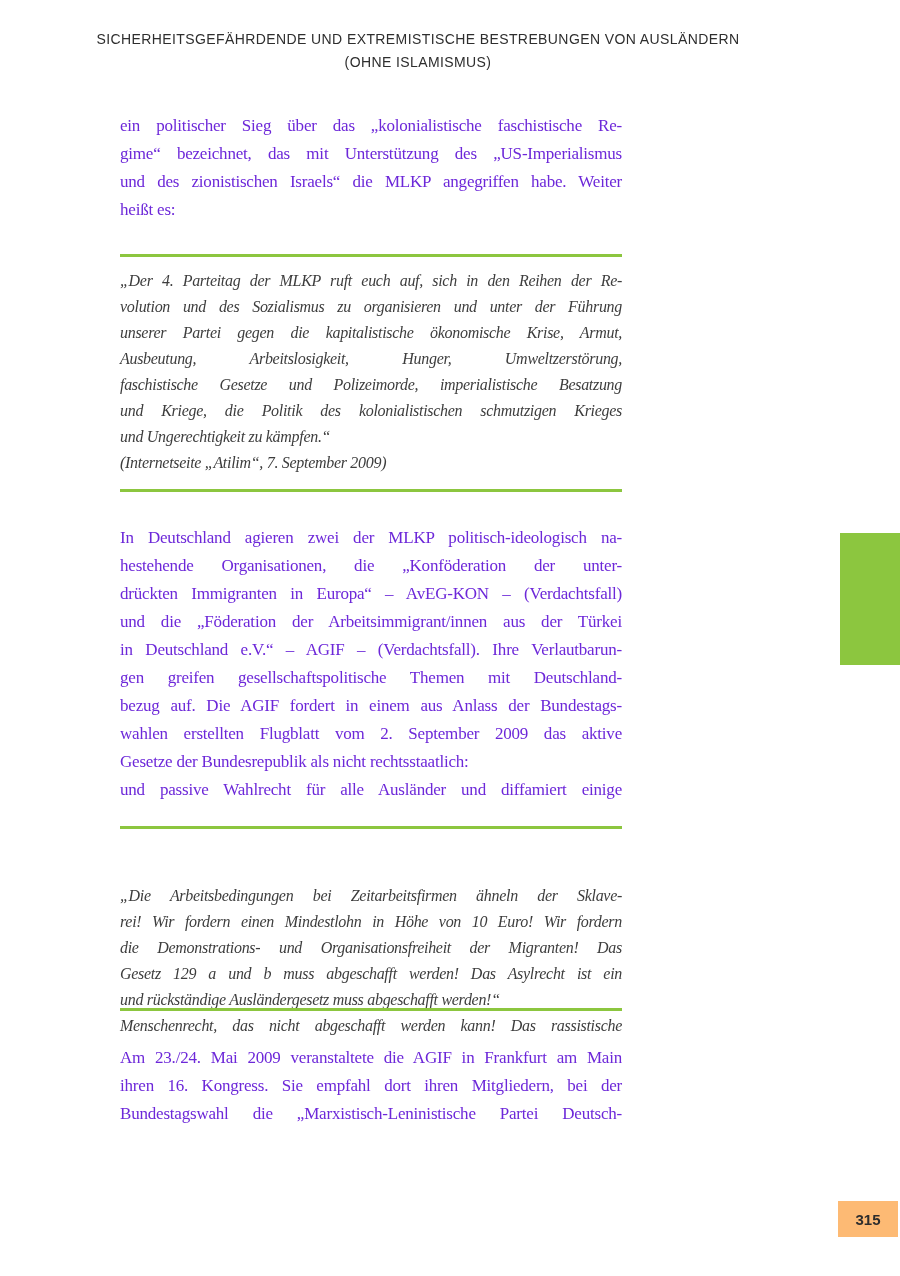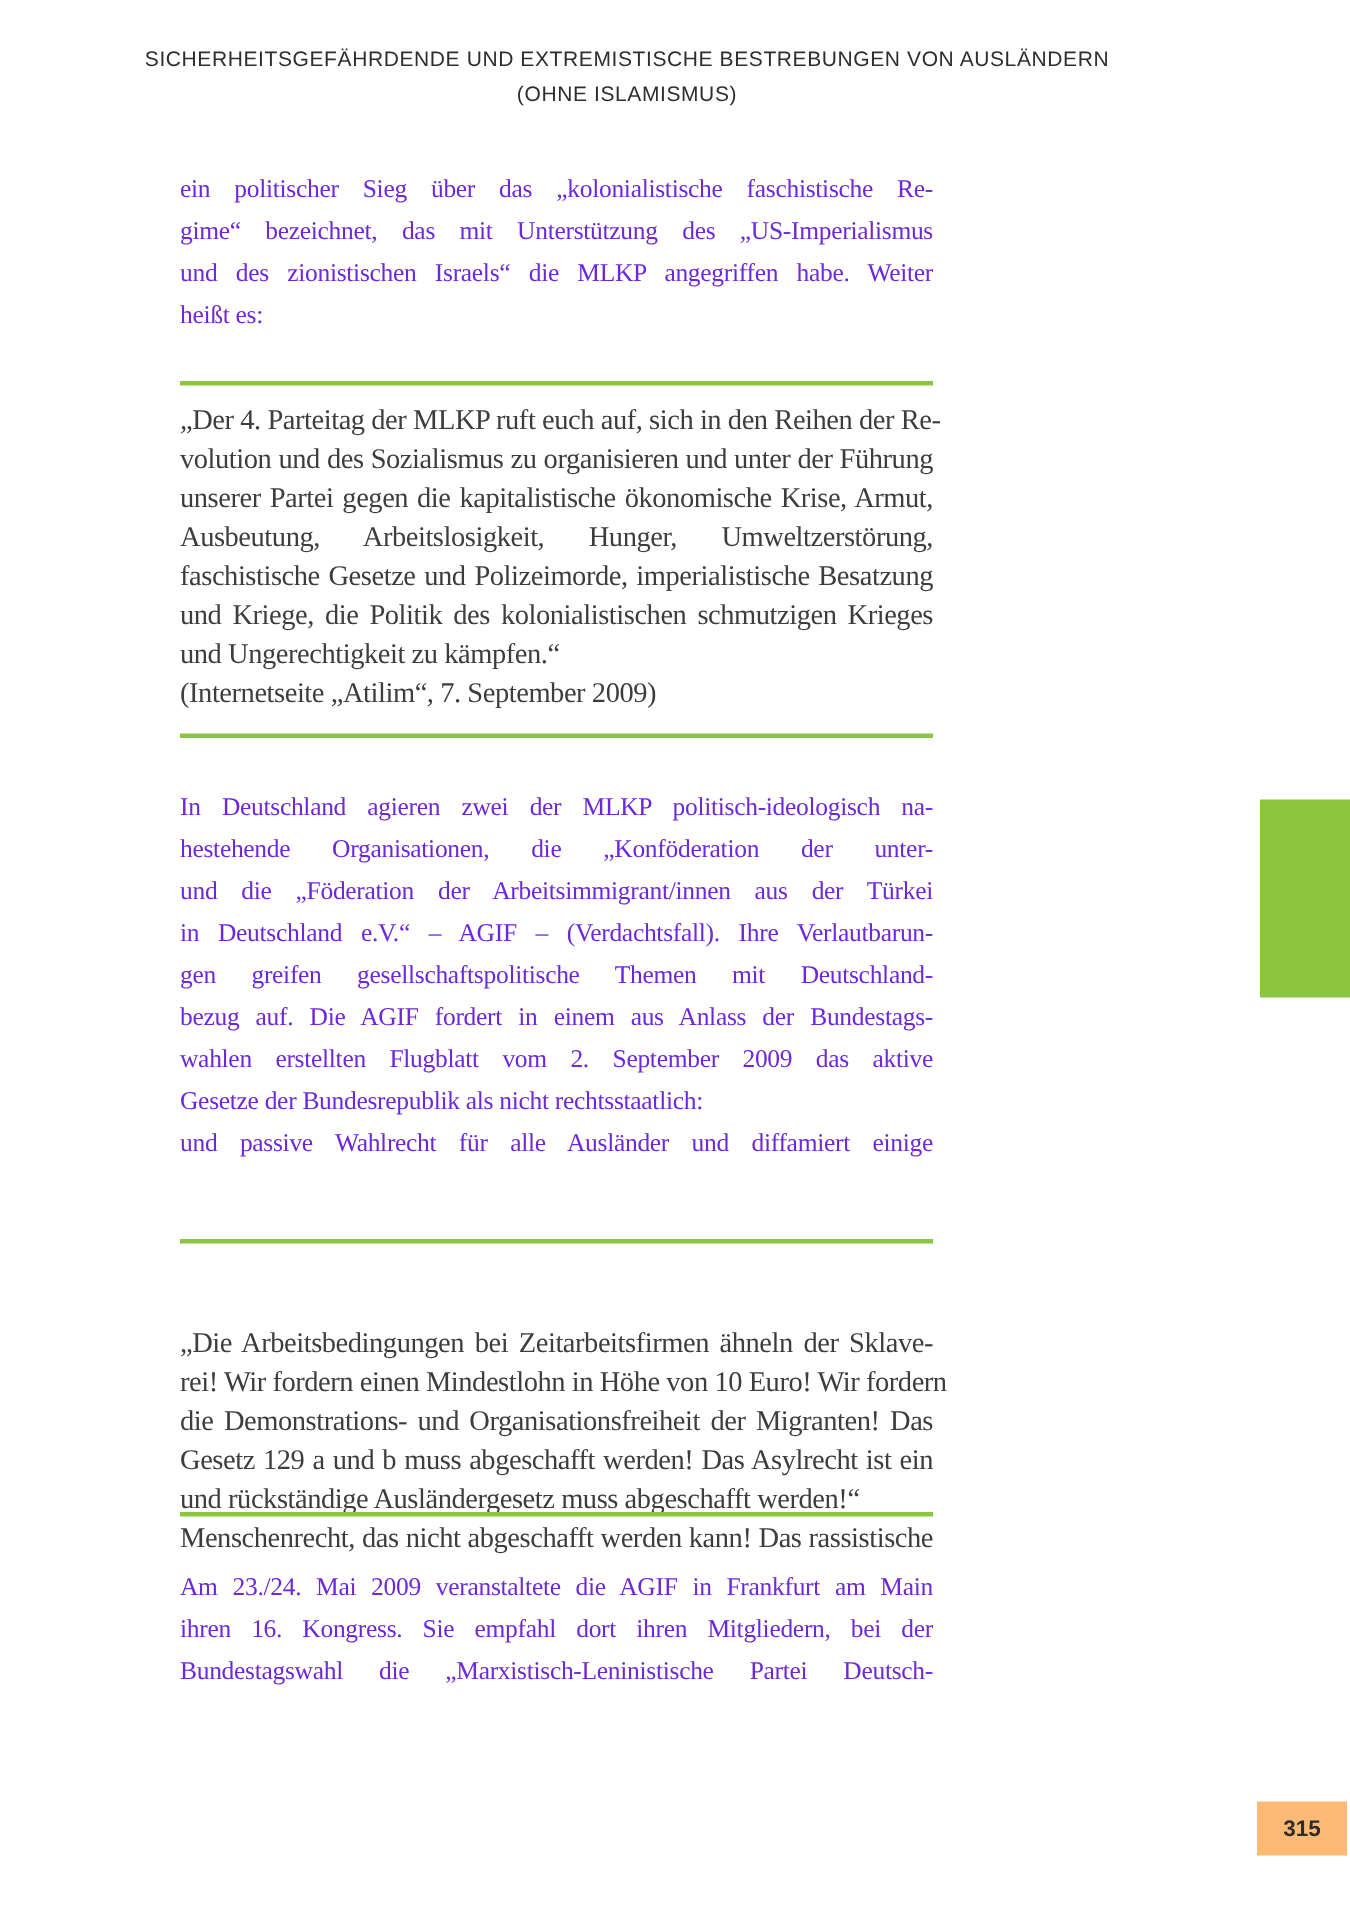--- a/index.html
+++ b/index.html
@@ -13,21 +13,21 @@
     letter-spacing:0.4px; color:#2e2e2e; font-weight:400;
   }
   .textblock { position:absolute; left:120px; width:502px; }
   .ln {
     font-size:17px; line-height:28px; color:#6d28d9;
     white-space:nowrap; letter-spacing:-0.2px;
     text-align:justify; text-align-last:justify;
   }
   .ln-last { text-align-last:left; }
   .q .ln {
-    font-size:19px; line-height:26px; color:#3d3d3d;
+    font-style:italic; font-size:16px; line-height:26px; color:#3d3d3d;
     letter-spacing:-0.3px;
   }
   .rule {
     position:absolute; left:120px; width:502px; height:3px;
     background:#8CC63F; border:none;
   }
   .side-tab {
     position:absolute; left:840px; top:533px; width:60px; height:132px;
     background:#8CC63F;
   }
@@ -64,20 +64,21 @@
     <div class="ln">faschistische Gesetze und Polizeimorde, imperialistische Besatzung</div>
     <div class="ln">und Kriege, die Politik des kolonialistischen schmutzigen Krieges</div>
     <div class="ln ln-last">und Ungerechtigkeit zu kämpfen.“</div>
     <div class="ln ln-last">(Internetseite „Atilim“, 7. September 2009)</div>
   </div>
   <div class="rule" style="top:489px;"></div>
 
   <div class="textblock" style="top:524px;">
     <div class="ln">In Deutschland agieren zwei der MLKP politisch-ideologisch na-</div>
     <div class="ln">hestehende Organisationen, die „Konföderation der unter-</div>
+    <div class="ln">drückten Immigranten in Europa“ – AvEG-KON – (Verdachtsfall)</div>
     <div class="ln">und die „Föderation der Arbeitsimmigrant/innen aus der Türkei</div>
     <div class="ln">in Deutschland e.V.“ – AGIF – (Verdachtsfall). Ihre Verlautbarun-</div>
     <div class="ln">gen greifen gesellschaftspolitische Themen mit Deutschland-</div>
     <div class="ln">bezug auf. Die AGIF fordert in einem aus Anlass der Bundestags-</div>
     <div class="ln">wahlen erstellten Flugblatt vom 2. September 2009 das aktive</div>
     <div class="ln ln-last">Gesetze der Bundesrepublik als nicht rechtsstaatlich:</div>
     <div class="ln">und passive Wahlrecht für alle Ausländer und diffamiert einige</div>
   </div>
 
   <div class="rule" style="top:826px;"></div>

